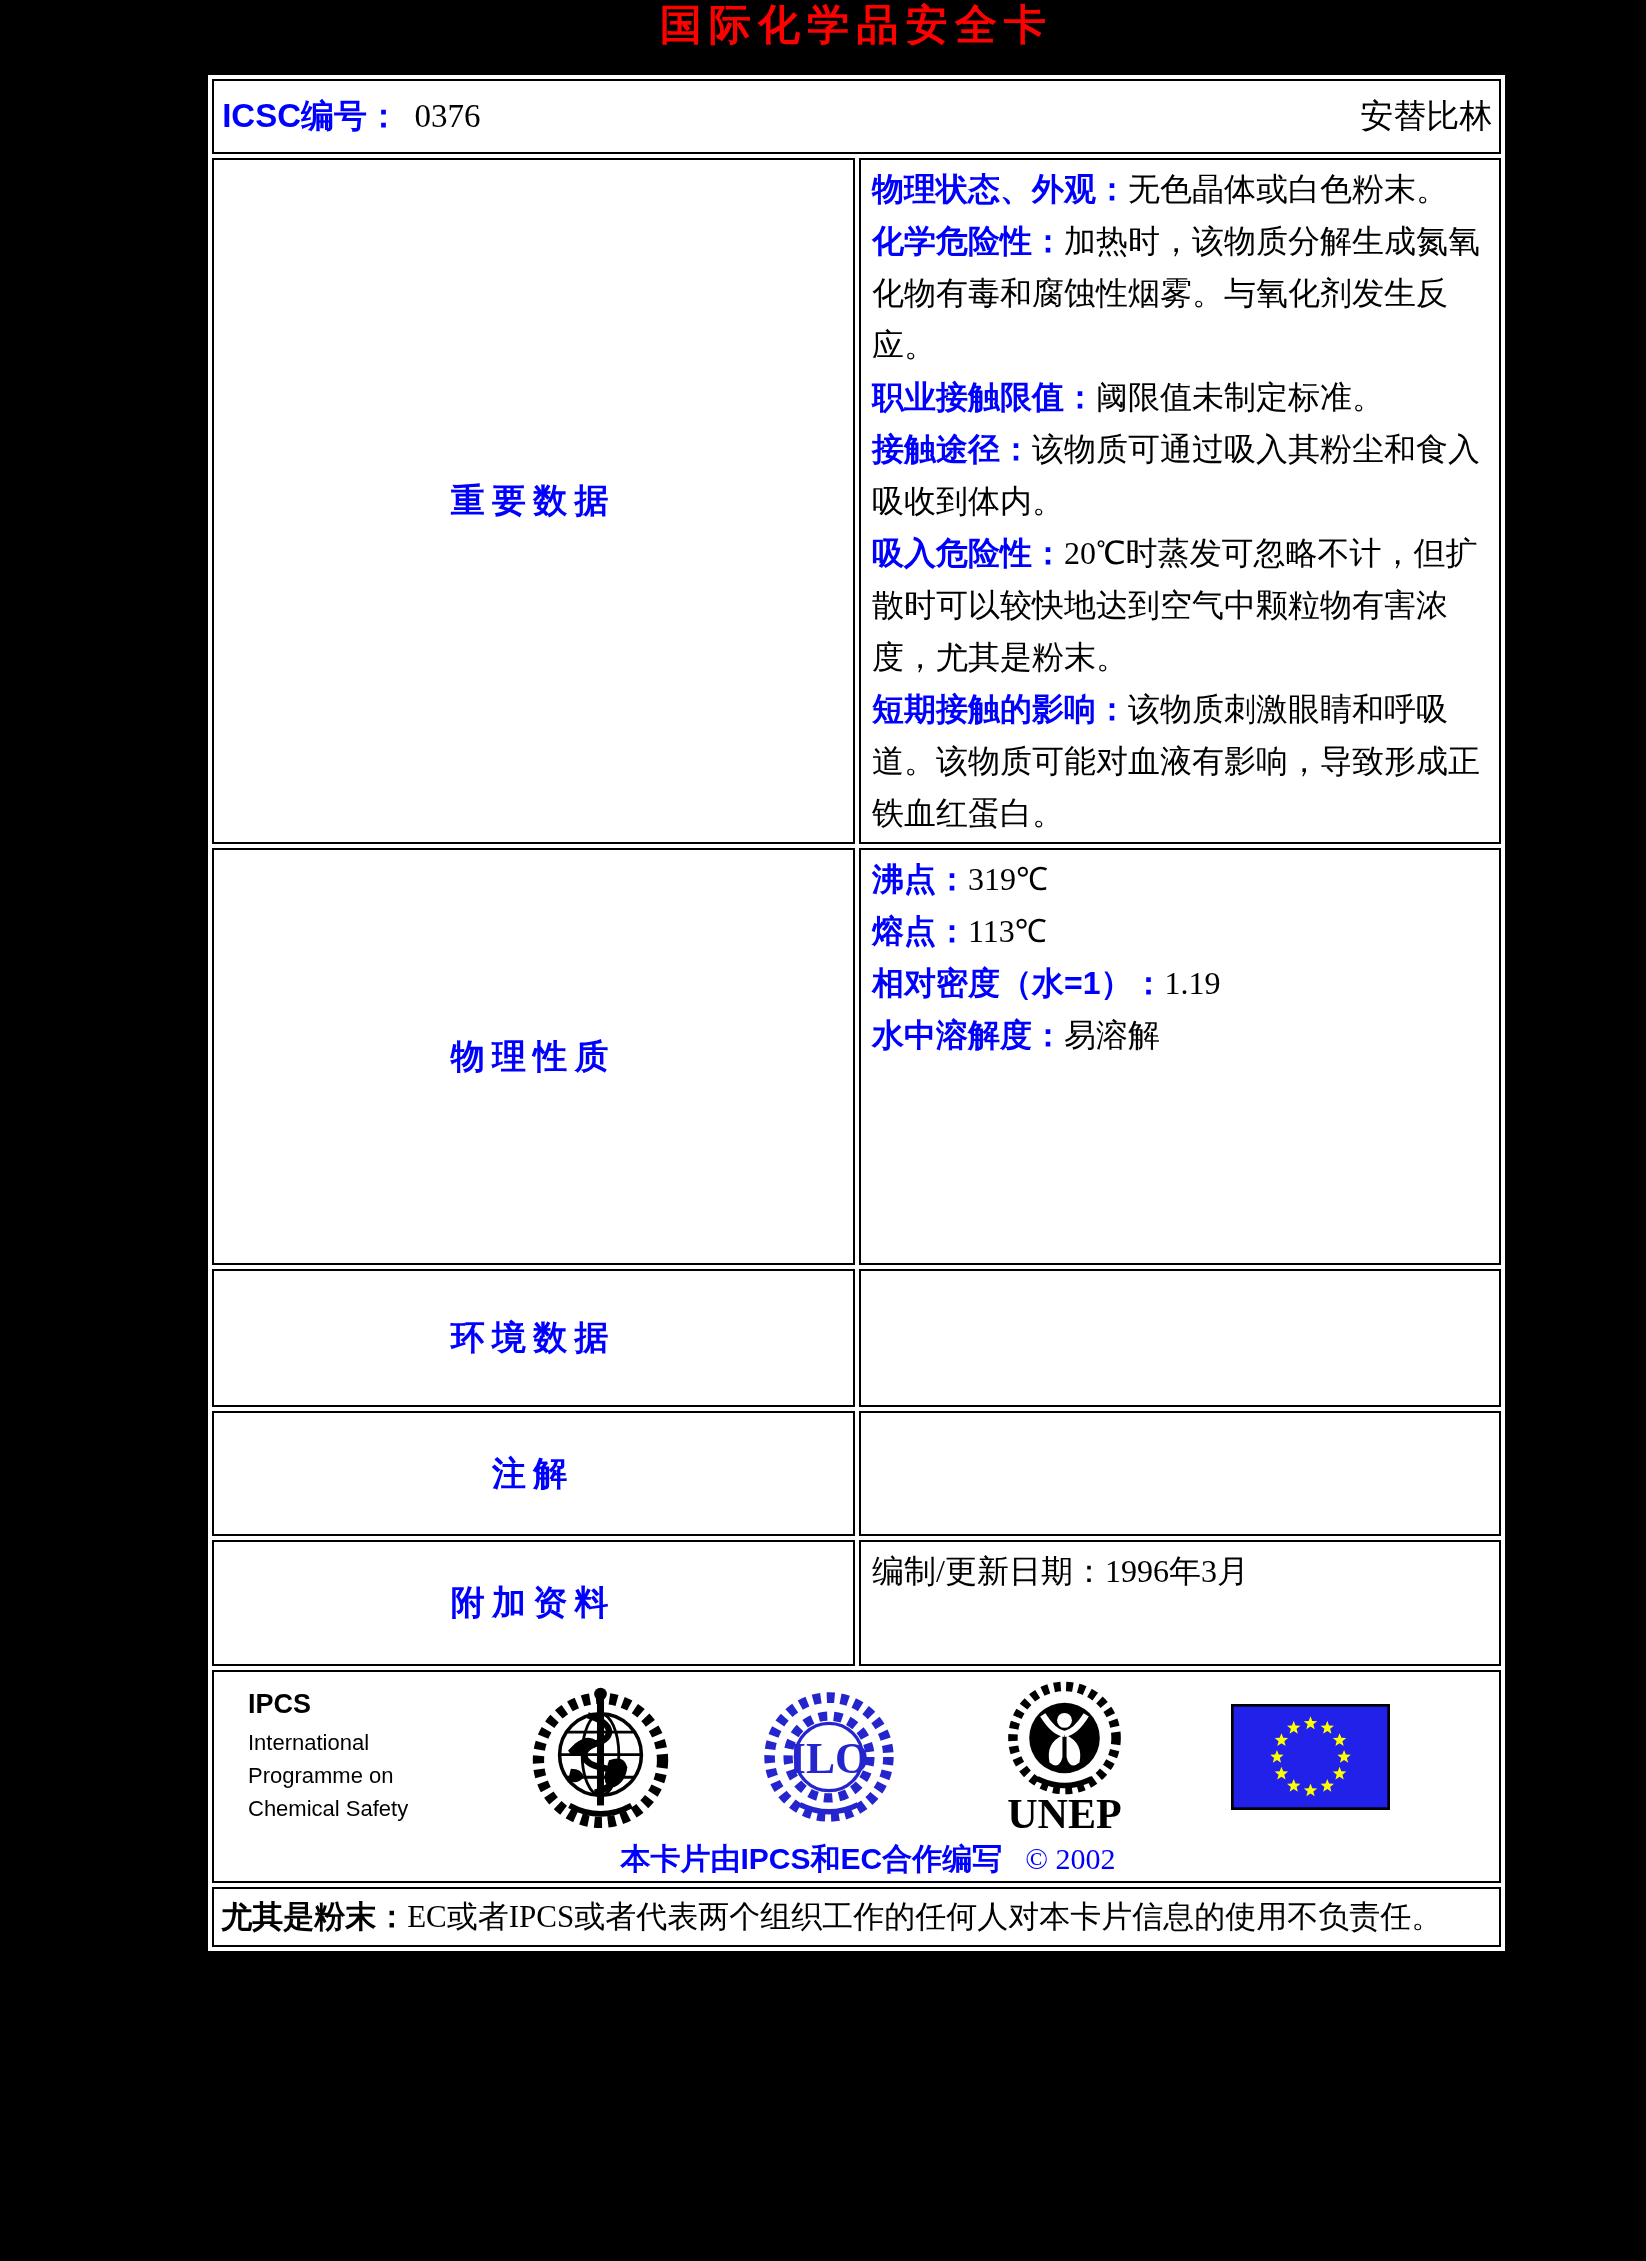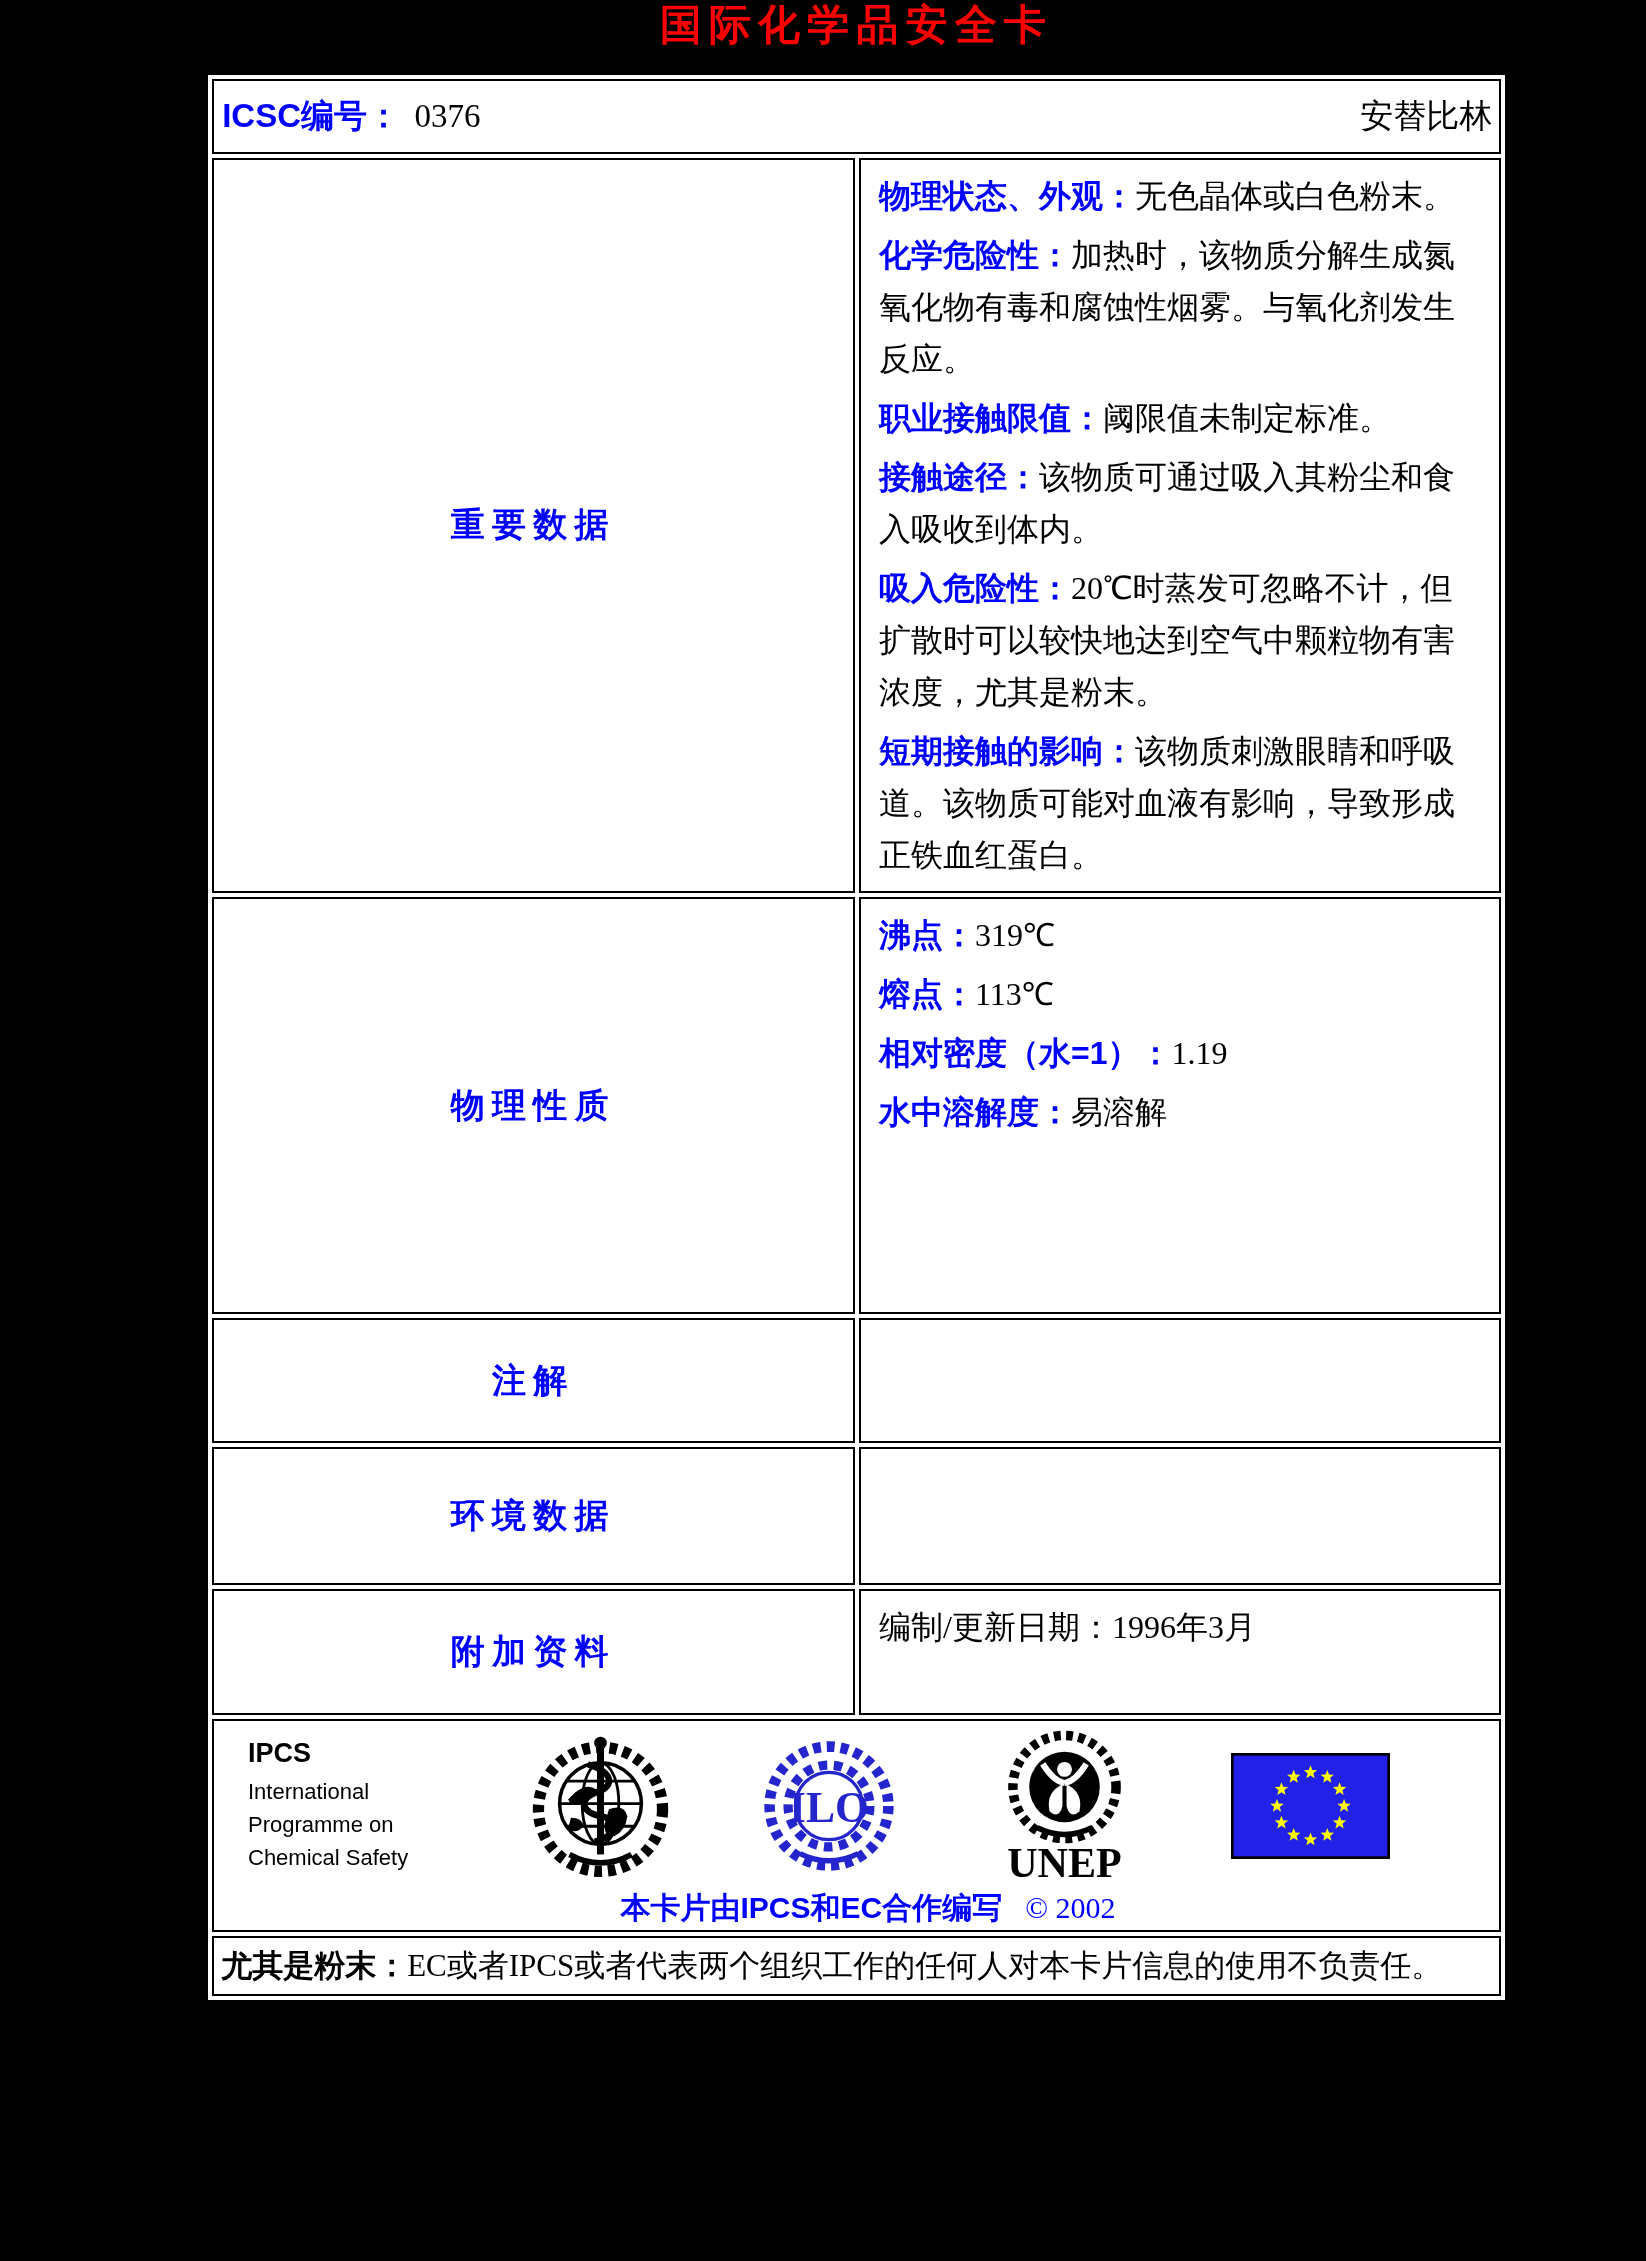--- a/index.html
+++ b/index.html
@@ -13,21 +13,21 @@
 
   table.card{border-collapse:separate;border-spacing:4.3px;border:3.6px solid #000;
              width:1303px;background:#fff;table-layout:fixed;}
   td.cell{border:2.2px solid #000;background:#fff;vertical-align:top;}
 
   td.label-cell{width:167px;text-align:center;vertical-align:middle;
                 color:#0000ff;font-weight:bold;letter-spacing:7.2px;
                 font-family:"Liberation Sans",sans-serif;font-size:34px;}
 
   td.content-cell{padding:2.9px 11.5px;font-size:32px;line-height:52px;}
-  p.item{margin:7px;}
+  p.item{margin:0;}
   .k{color:#0000ff;font-weight:bold;font-family:"Liberation Sans",sans-serif;}
   .v{color:#000;}
 
   .h-header{height:69px;}
   .h-important{height:540px;}
   .h-physical{height:408px;}
   .h-environ{height:128px;}
   .h-notes{height:115px;}
   .h-additional{height:116px;}
   .h-logos{height:200px;padding-left:24px;}
@@ -94,27 +94,27 @@
         <td class="cell label-cell h-physical">物理性质</td>
         <td class="cell content-cell h-physical">
           <p class="item"><span class="k">沸点：</span><span class="v">319℃</span></p>
           <p class="item"><span class="k">熔点：</span><span class="v">113℃</span></p>
           <p class="item"><span class="k">相对密度（水=1）：</span><span class="v">1.19</span></p>
           <p class="item"><span class="k">水中溶解度：</span><span class="v">易溶解</span></p>
         </td>
       </tr>
 
       <tr>
+        <td class="cell label-cell h-environ">环境数据</td>
+        <td class="cell content-cell h-environ"></td>
+      </tr>
+
+      <tr>
         <td class="cell label-cell h-notes">注解</td>
         <td class="cell content-cell h-notes"></td>
-      </tr>
-
-      <tr>
-        <td class="cell label-cell h-environ">环境数据</td>
-        <td class="cell content-cell h-environ"></td>
       </tr>
 
       <tr>
         <td class="cell label-cell h-additional">附加资料</td>
         <td class="cell content-cell h-additional">
           <p class="item"><span class="v">编制/更新日期：</span><span class="v">1996年3月</span></p>
         </td>
       </tr>
 
       <tr>

